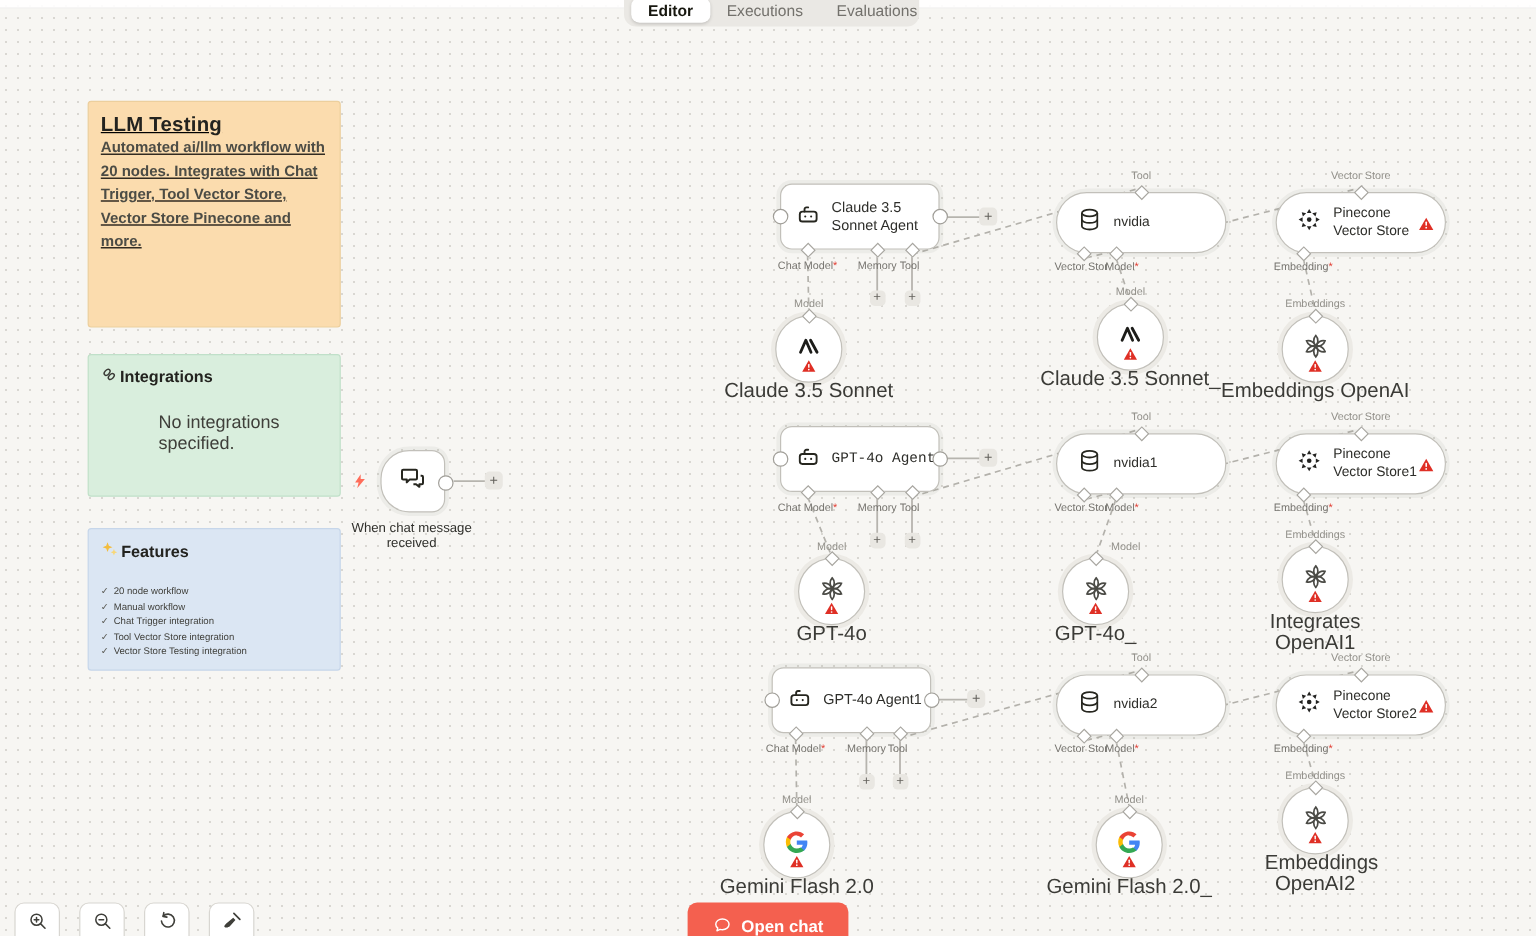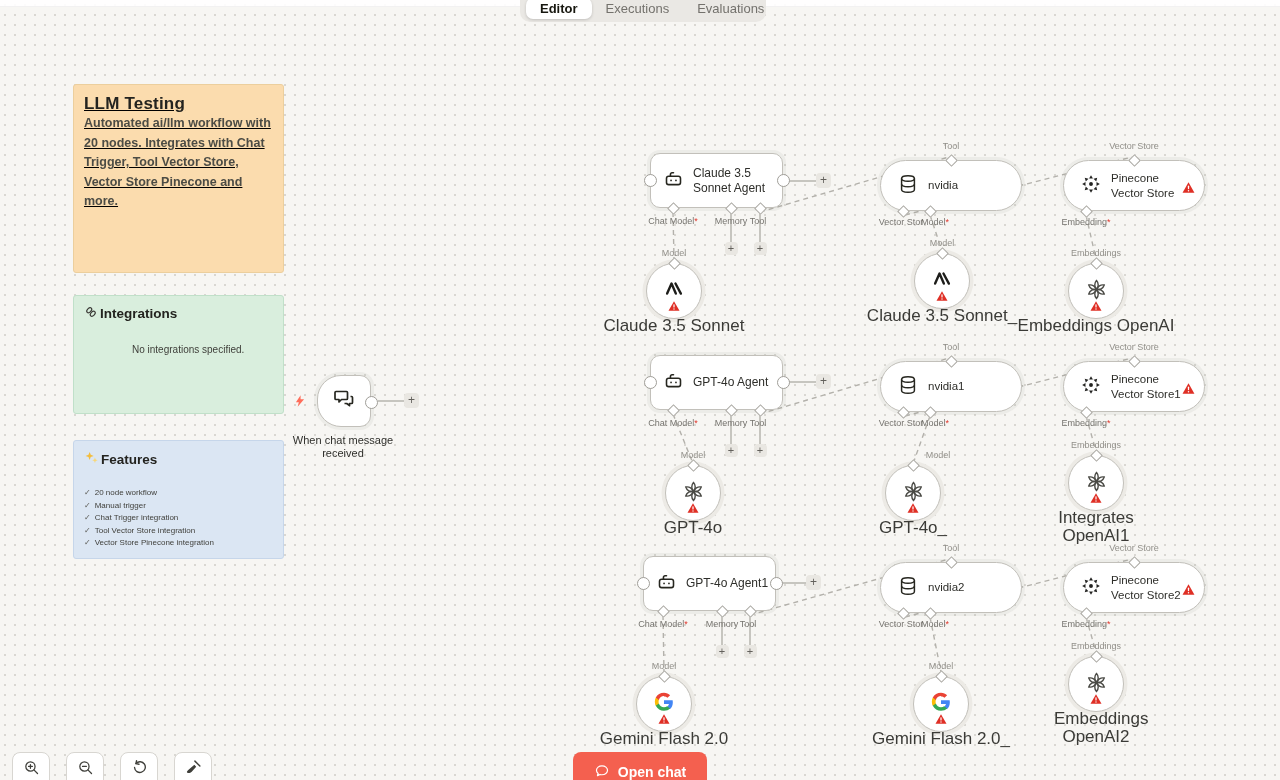--- a/index.html
+++ b/index.html
@@ -21,21 +21,21 @@
     box-shadow:0 1px 3px rgba(0,0,0,.18); }
 
   
   .sticky { position:absolute; width:211px; border-radius:3px; padding:9px 10px; z-index:2; }
   .sticky.orange { background:#fbdcae; border:1px solid #eccf9d;text-decoration:underline; }
   .sticky.green  { background:#d9eedd; border:1px solid #c0e0c9; }
   .sticky.blue   { background:#dbe6f3; border:1px solid #c6d6ea; }
   .sticky h1 { font-size:17px; color:#23231f; letter-spacing:.2px; }
   .sticky h2 { font-size:13.5px; color:#23231f; display:flex; align-items:center; gap:2px; }
   .sticky .big-body { font-size:12.5px; font-weight:700; color:#4c4c45; line-height:1.56; }
-  .sticky .small-body { margin-top:22px; font-size:10px; color:#3f3f3a;padding-left:48px; }
+  .sticky .small-body { margin-top:22px; font-size:15px; color:#3f3f3a;padding-left:48px; }
   .feat-list { margin-top:20px; display:flex; flex-direction:column; gap:3.5px; }
   .feat-item { font-size:8px; color:#3f3f3a; display:flex; gap:4px; align-items:center; }
   .feat-item .chk { color:#5a5a54; font-size:8px; }
 
   
   svg.wires { position:absolute; inset:0; z-index:1; }
 
   
   .endpoint { position:absolute; width:13px; height:13px; border-radius:50%;
     background:#fff; border:1.6px solid #a09e98; z-index:3; }
@@ -153,33 +153,33 @@
       </span>
       <span>Features</span>
     </h2>
     <div class="feat-list">
       <div class="feat-item">
           <span class="chk">✓</span>
           <span>20 node workflow</span>
         </div>
       <div class="feat-item">
           <span class="chk">✓</span>
-          <span>Manual trigger</span>
+          <span>Manual workflow</span>
         </div>
       <div class="feat-item">
           <span class="chk">✓</span>
           <span>Chat Trigger integration</span>
         </div>
       <div class="feat-item">
           <span class="chk">✓</span>
           <span>Tool Vector Store integration</span>
         </div>
       <div class="feat-item">
           <span class="chk">✓</span>
-          <span>Vector Store Pinecone integration</span>
+          <span>Vector Store Testing integration</span>
         </div>
     </div>
   </div>
 
   <span class="bolt">
     <svg width="14" height="16" viewBox="0 0 24 24">
         <path d="M13 2 L5 14 h5 l-2 8 L19 9 h-6 z" fill="#ff6d5a"></path>
       </svg>
   </span>
   <div class="node trigger">
@@ -210,21 +210,21 @@
   <div class="dm" style="left:668.5px; top:203.5px;"></div>
   <div class="dm" style="left:726.5px; top:203.5px;"></div>
   <div class="dm" style="left:755.5px; top:203.5px;"></div>
   <div class="portlabel" style="left:673px; top:216px;"><span>Chat Model</span><span class="req">*</span></div>
   <div class="portlabel" style="left:731px; top:216px;">Memory</div>
   <div class="portlabel" style="left:758px; top:216px;">Tool</div>
   <div class="plusbox small" style="left:724.5px; top:242px;">+</div>
   <div class="plusbox small" style="left:753.5px; top:242px;">+</div>
   <div class="plusbox" style="left:816px; top:173px;">+</div>
 
-  <div class="node agent" style="left:650px; top:355px;">
+  <div class="node agent" style="left:650px; top:355px;font-family:Liberation Mono, monospace;">
     <span>
       <svg width="21" height="21" viewBox="0 0 24 24" fill="none" stroke="#26261f" stroke-width="1.8" stroke-linecap="round" stroke-linejoin="round">
         <rect x="4" y="9.5" width="16" height="9.5" rx="2.5"></rect>
           <path d="M8.5 9.5 V7.3 a1.8 1.8 0 0 1 1.8-1.8 H12"></path>
         <circle cx="9.2" cy="14.2" r="1" fill="#26261f" stroke="none"></circle>
           <circle cx="14.8" cy="14.2" r="1" fill="#26261f" stroke="none"></circle>
       </svg>
     </span>
     <div class="nm">GPT-4o Agent</div>
     <div class="endpoint" style="left:-7px; top:20px;"></div>

